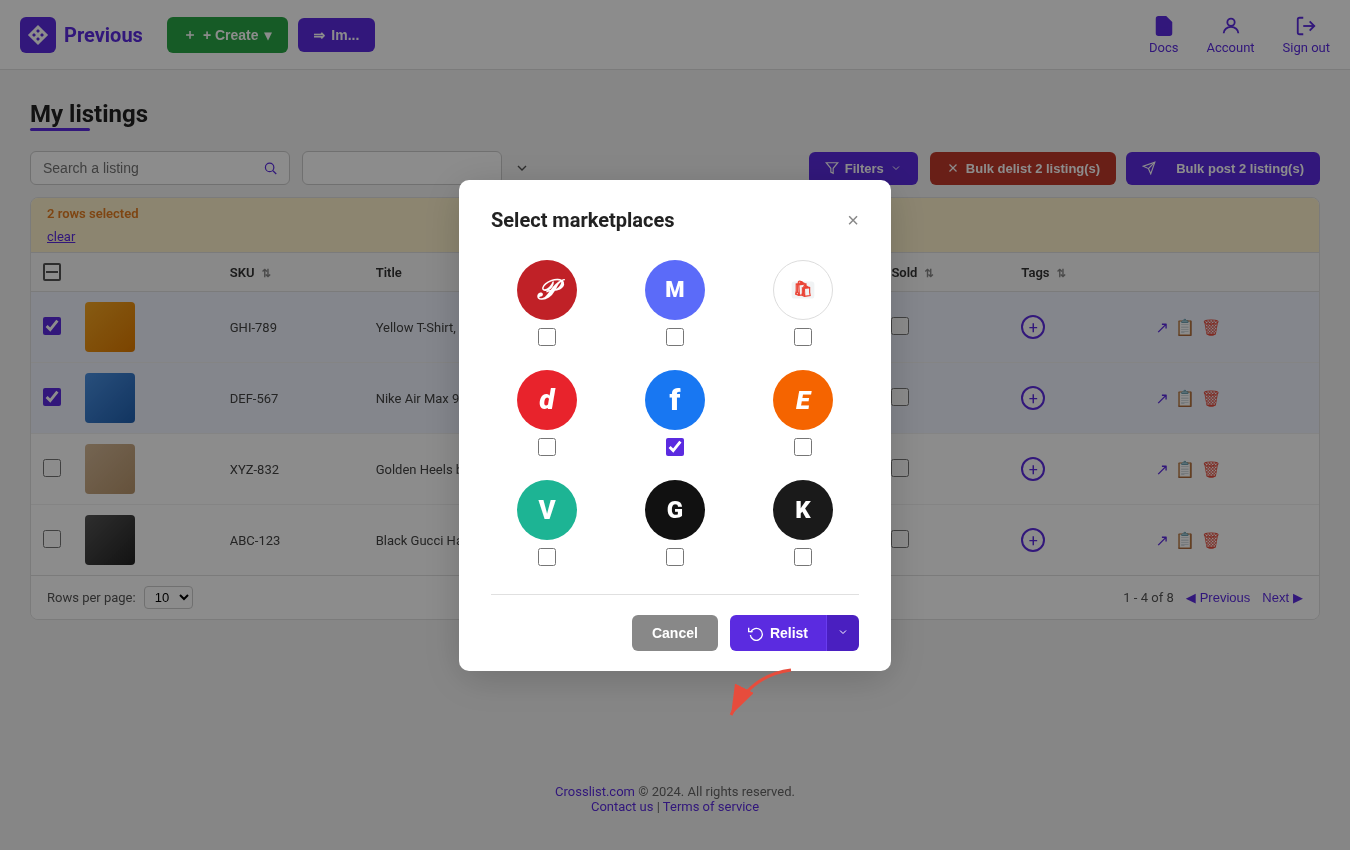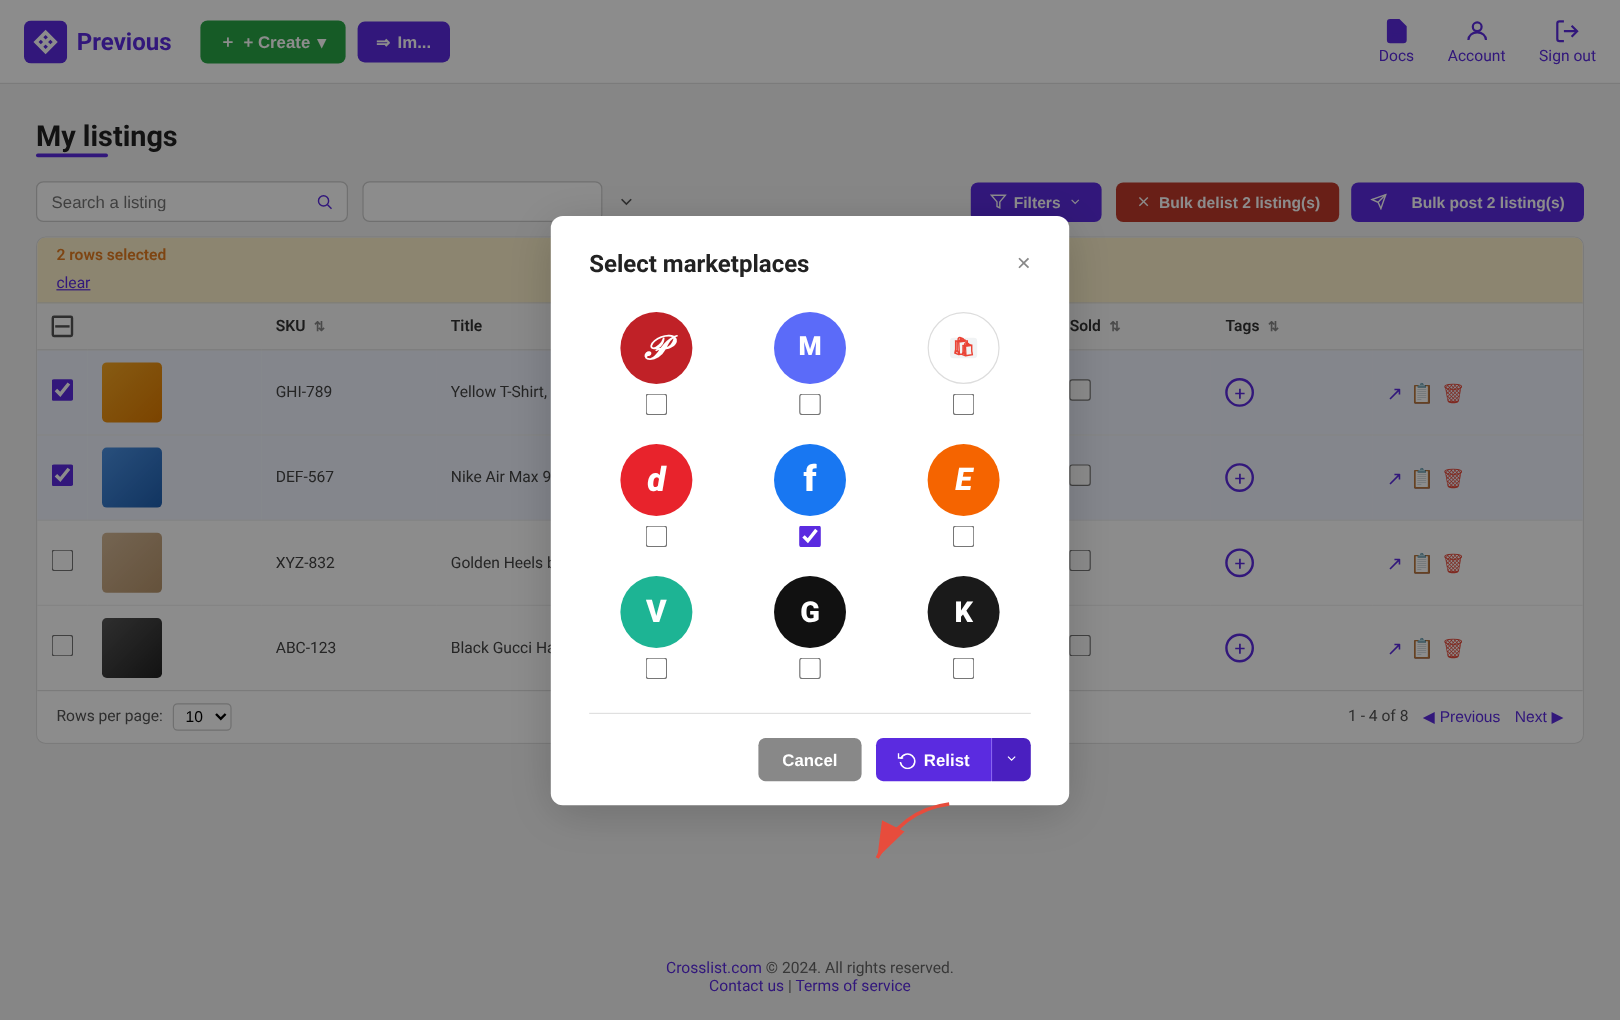--- a/index.html
+++ b/index.html
@@ -288,21 +288,21 @@
       gap: 4px;
     }
 
     
     .footer {
       text-align: center;
       padding: 20px;
       font-size: 13px;
       color: #666;
       position: absolute;
-      bottom: 0;
+      bottom: 16px;
       width: 100%;
     }
     .footer a { color: #5b2be0; text-decoration: none; }
 
     
     .overlay {
       position: fixed;
       top: 0; left: 0; right: 0; bottom: 0;
       background: rgba(0,0,0,0.45);
       z-index: 100;

